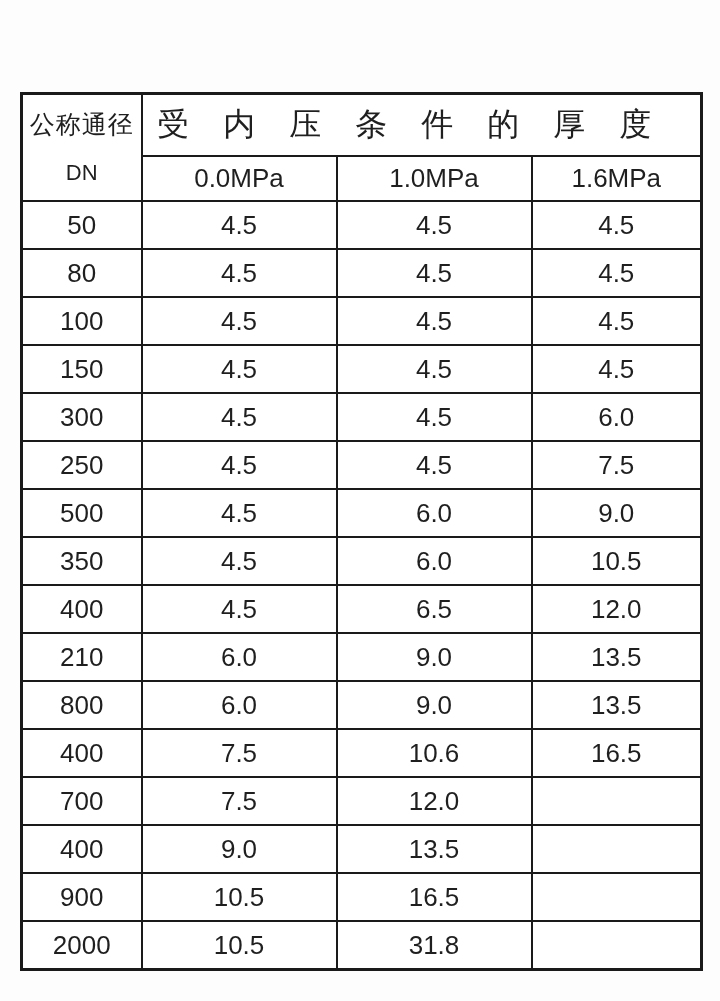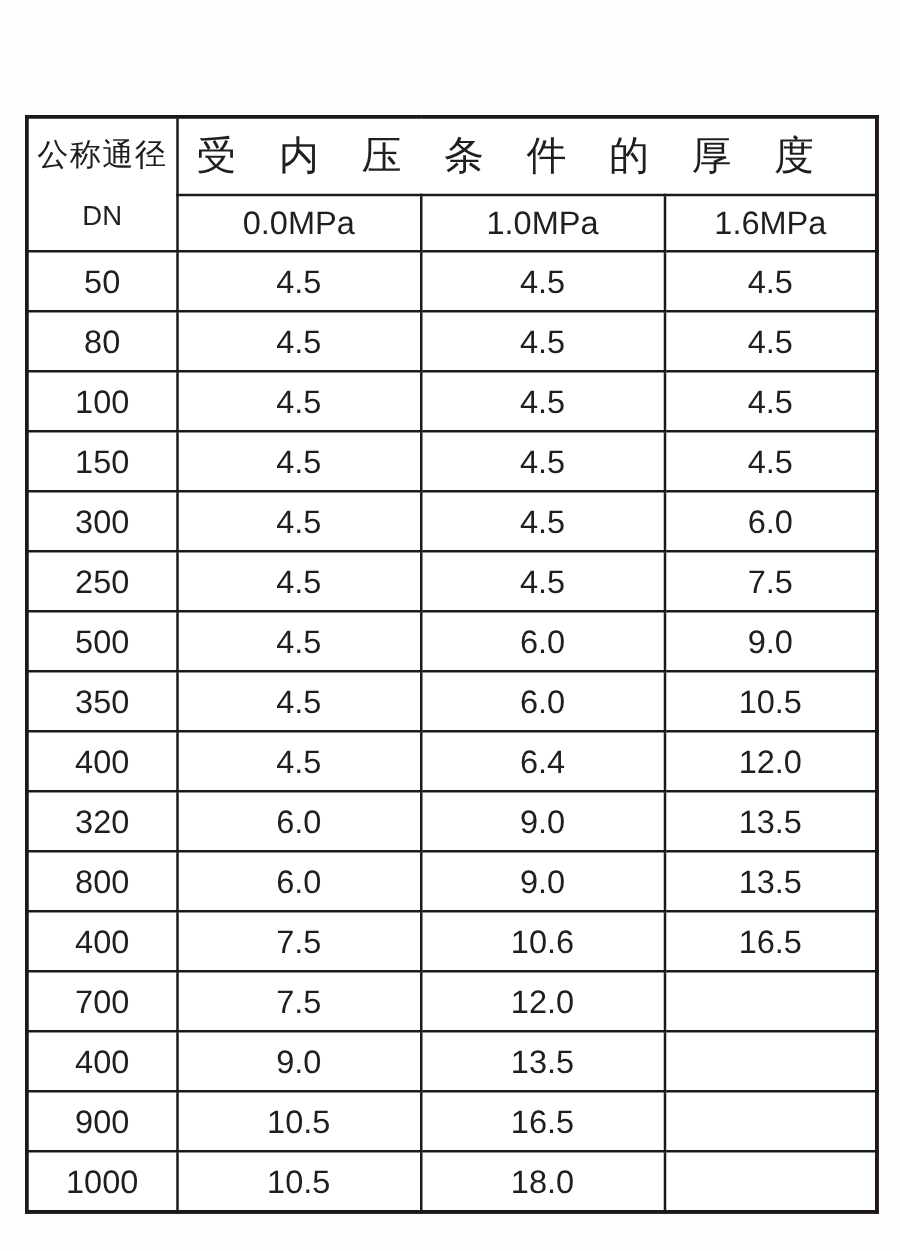--- a/index.html
+++ b/index.html
@@ -143,25 +143,25 @@
       </tr>
       <tr>
         <td class="dn-cell">350</td>
         <td class="value-cell">4.5</td>
         <td class="value-cell">6.0</td>
         <td class="value-cell">10.5</td>
       </tr>
       <tr>
         <td class="dn-cell">400</td>
         <td class="value-cell">4.5</td>
-        <td class="value-cell">6.4</td>
+        <td class="value-cell">6.5</td>
         <td class="value-cell">12.0</td>
       </tr>
       <tr>
-        <td class="dn-cell">320</td>
+        <td class="dn-cell">210</td>
         <td class="value-cell">6.0</td>
         <td class="value-cell">9.0</td>
         <td class="value-cell">13.5</td>
       </tr>
       <tr>
         <td class="dn-cell">800</td>
         <td class="value-cell">6.0</td>
         <td class="value-cell">9.0</td>
         <td class="value-cell">13.5</td>
       </tr>
@@ -183,21 +183,21 @@
         <td class="value-cell">13.5</td>
         <td class="value-cell"></td>
       </tr>
       <tr>
         <td class="dn-cell">900</td>
         <td class="value-cell">10.5</td>
         <td class="value-cell">16.5</td>
         <td class="value-cell"></td>
       </tr>
       <tr>
-        <td class="dn-cell">1000</td>
+        <td class="dn-cell">2000</td>
         <td class="value-cell">10.5</td>
-        <td class="value-cell">18.0</td>
+        <td class="value-cell">31.8</td>
         <td class="value-cell"></td>
       </tr>
     </tbody>
   </table>
 
 </div>
 
 </body></html>

